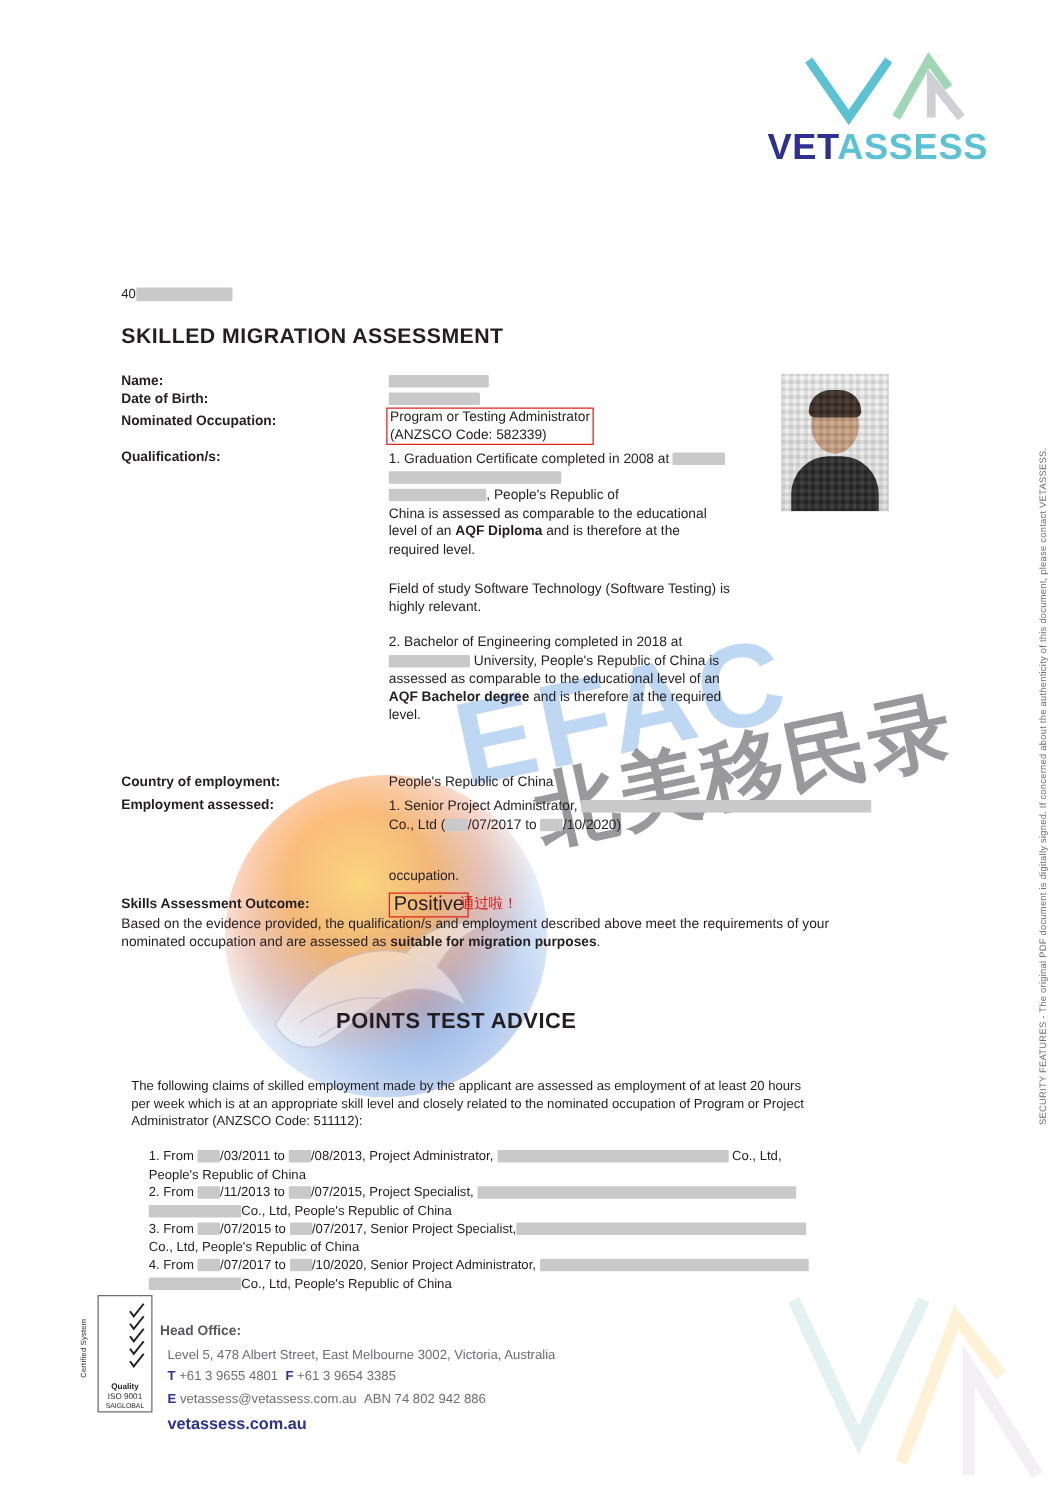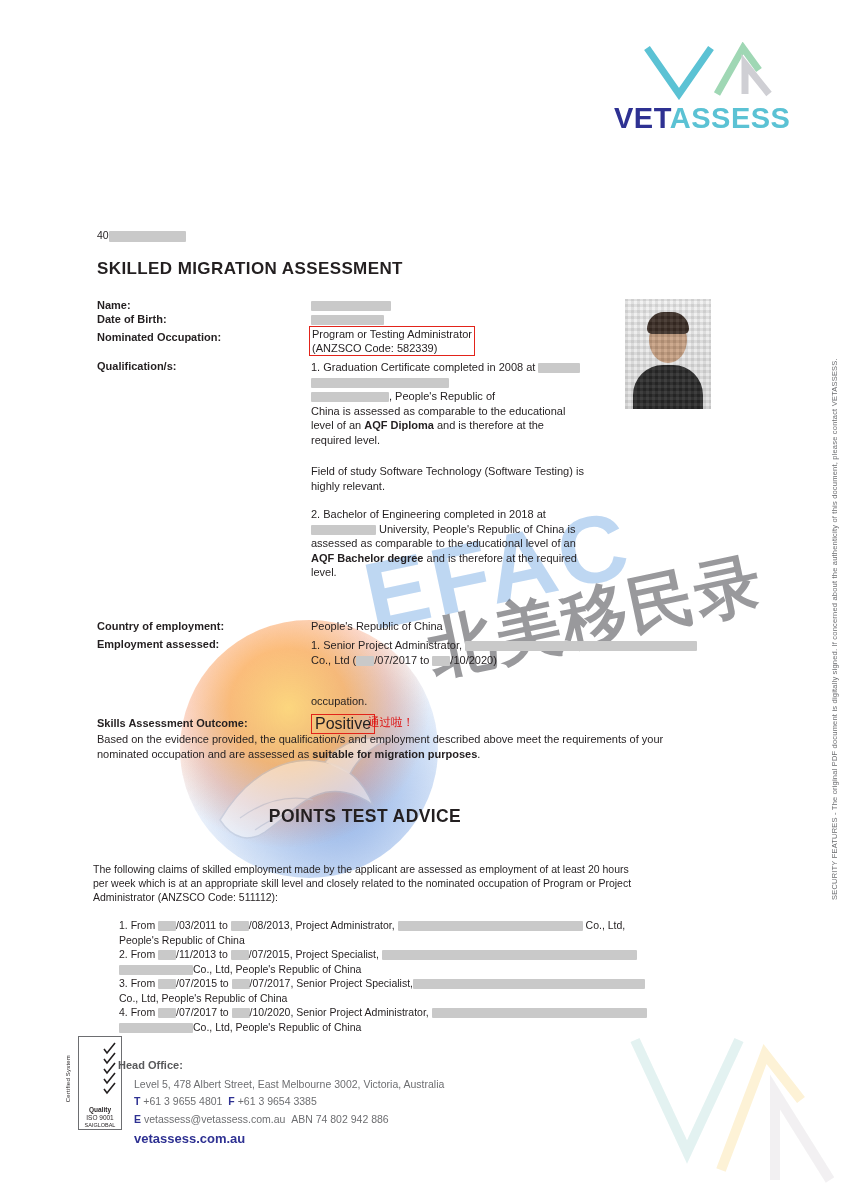--- a/index.html
+++ b/index.html
@@ -91,39 +91,39 @@
   .para { position:absolute; left:311px; width:296px; line-height:14.5px; font-size:11px; }
 
   .outcome-pos {
     position:absolute; left:311px; top:714px;
     border:1.6px solid #e2231a; padding:0 3px; font-size:16px; background:transparent;
   }
   .outcome-cn { position:absolute; left:368px; top:715px; font-size:11.5px; color:#d11; }
 
   .stmt { position:absolute; left:97px; width:632px; line-height:14.5px; font-size:11px; }
 
-  .pt-intro { position:absolute; left:93px; top:862px; width:634px; line-height:14px; font-size:10.5px; }
+  .pt-intro { position:absolute; left:105px; top:862px; width:634px; line-height:14px; font-size:10.5px; }
   .pt-list { position:absolute; left:119px; top:918px; width:615px; font-size:10.5px; line-height:14.5px; }
   .pt-list .it { margin-bottom:0; }
   .cert {
     position:absolute; left:78px; top:1036px; width:42px; height:92px;
     border:1px solid #6d6e71; font-size:6px; color:#231f20; text-align:center;
   }
   .cert .vert {
     position:absolute; left:-14px; top:18px; width:58px;
     writing-mode:vertical-rl; transform:rotate(180deg);
     font-size:6px; letter-spacing:.2px;
   }
   .cert .ticks { position:absolute; right:4px; top:4px; width:14px; }
   .cert .b { position:absolute; left:0; right:0; bottom:16px; font-size:6.5px; font-weight:700; }
   .cert .b2 { position:absolute; left:0; right:0; bottom:8px; font-size:6.5px; }
   .cert .b3 { position:absolute; left:0; right:0; bottom:1px; font-size:5.5px; }
 
   .foot { position:absolute; left:134px; font-size:10.5px; color:#6d6e71; }
-  .foot-head { position:absolute; left:118px; top:1059px; font-weight:700; color:#58595b; font-size:11px; }
+  .foot-head { position:absolute; left:128px; top:1059px; font-weight:700; color:#58595b; font-size:11px; }
   .foot-url { position:absolute; left:134px; top:1131px; font-size:13px; font-weight:700; color:#2e3192; }
   .tel-lbl { color:#2e3192; font-weight:700; }
 </style>
 </head>
 <body>
 
 <div class="page">
 
   <div class="logo">
     <svg width="150" height="58" viewBox="0 0 150 58">

